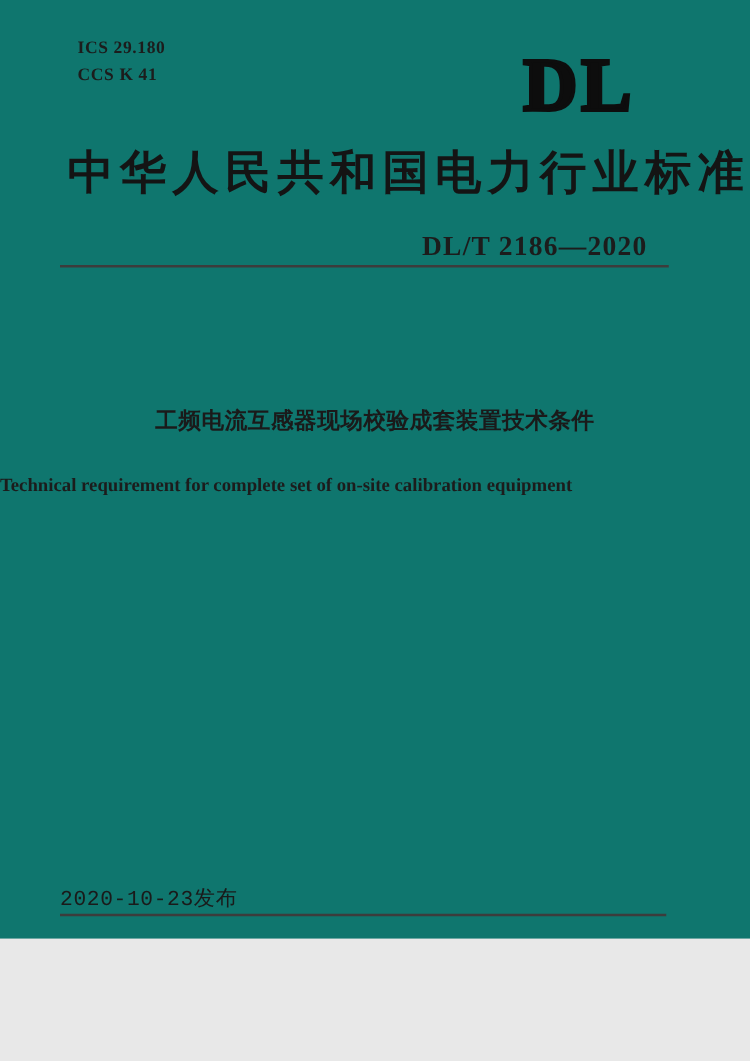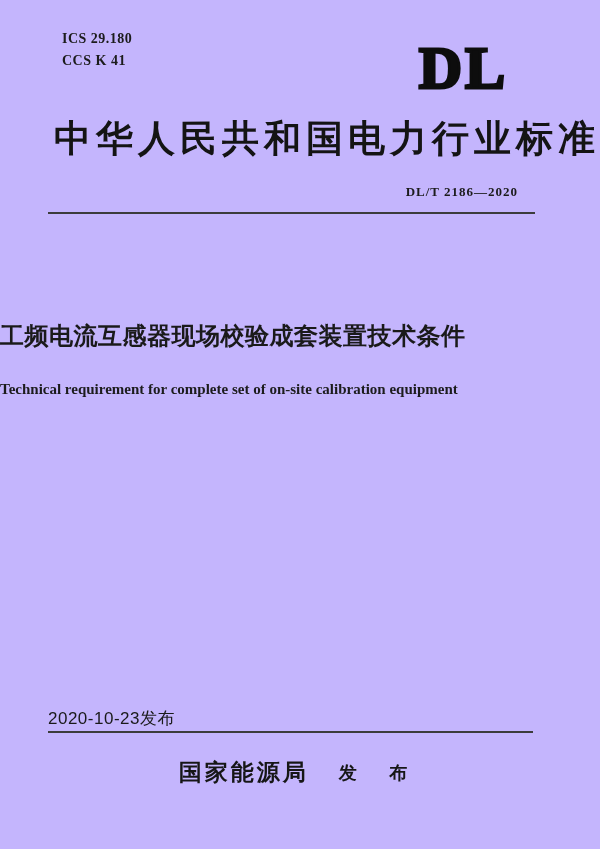--- a/index.html
+++ b/index.html
@@ -3,22 +3,22 @@
 <meta charset="utf-8">
 <style>
   html, body {
     margin: 0;
     padding: 0;
     background: #e8e8e8;
   }
   .page {
     position: relative;
     width: 600px;
-    height: 849px;
-    background: #c4b5fd;
+    height: 751px;
+    background: #0f766e;
     margin: 0 auto;
     overflow: hidden;
     color: #1c1c1c;
     font-family: "Liberation Serif", serif;
   }
 
   
   .codes {
     position: absolute;
     left: 62px;
@@ -61,44 +61,44 @@
     white-space: nowrap;
   }
 
   
   .std-number {
     position: absolute;
     top: 184px;
     right: 82px;
     font-family: "Liberation Serif", serif;
     font-weight: bold;
-    font-size: 13px;
+    font-size: 22px;
     letter-spacing: 1px;
     color: #1c1c1c;
   }
 
   .rule-top {
     position: absolute;
     left: 48px;
     top: 212px;
     width: 487px;
     height: 2px;
     background: #3c3c3c;
   }
 
   
   .title-cn {
     position: absolute;
     left: 0;
     right: 0;
     top: 318px;
-    text-align: left;
+    text-align: center;
     font-family: "Liberation Sans", "DejaVu Sans", sans-serif;
     font-weight: bold;
-    font-size: 24px;
+    font-size: 18px;
     line-height: 36px;
     letter-spacing: 0.5px;
     color: #1a1a1a;
     white-space: nowrap;
   }
 
   
   .title-en {
     position: absolute;
     left: 0;
@@ -113,21 +113,21 @@
   }
 
   
   .dates {
     position: absolute;
     left: 48px;
     right: 65px;
     top: 707px;
     display: flex;
     justify-content: space-between;
-    font-family: Liberation Sans, sans-serif;
+    font-family: Liberation Mono, monospace;
     font-weight: normal;
     font-size: 17px;
     letter-spacing: 0.5px;
     color: #1a1a1a;
   }
 
   .rule-bottom {
     position: absolute;
     left: 48px;
     top: 731px;

